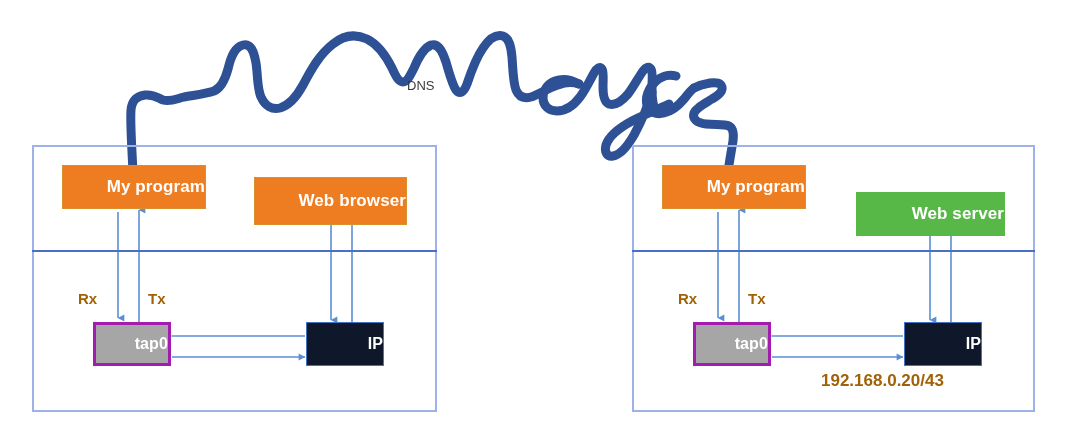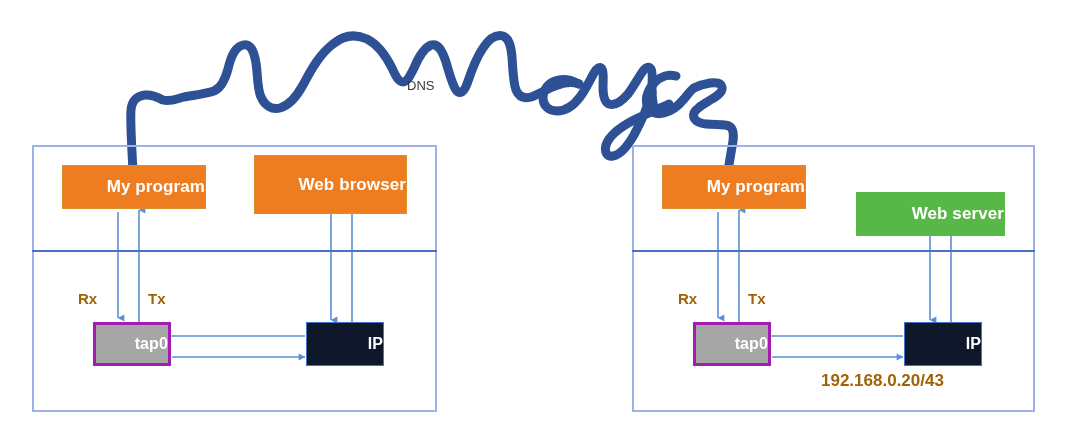--- a/index.html
+++ b/index.html
@@ -213,21 +213,21 @@
 
   <div class="label dns" style="left:407px; top:78px;">DNS</div>
 
   <div class="host-frame" style="left:32px; top:145px; width:405px; height:267px;"></div>
   <div class="host-divider" style="left:32px; top:250px; width:405px;"></div>
 
   <div class="node-box app" style="left:62px; top:165px; width:144px; height:44px;">
     <span>My program</span>
   </div>
 
-  <div class="node-box app" style="left:254px; top:155px; width:153px; height:59px;padding-left:12px;">
+  <div class="node-box app" style="left:254px; top:177px; width:153px; height:48px;padding-left:12px;">
     <span>Web browser</span>
   </div>
 
   <div class="label rxtx" style="left:78px; top:290px;">Rx</div>
   <div class="label rxtx" style="left:148px; top:290px;">Tx</div>
 
   <div class="node-box tap" style="left:93px; top:322px; width:78px; height:44px;">
     <span>tap0</span>
   </div>
 

